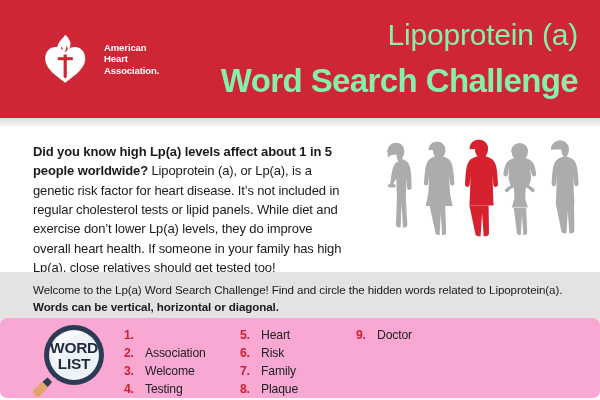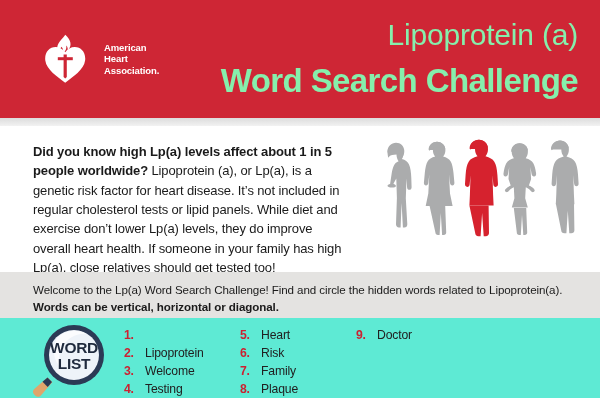--- a/index.html
+++ b/index.html
@@ -105,21 +105,22 @@
     color: #1a1a1a;
     letter-spacing: -0.1px;
   }
   .welcome-text b { font-weight: bold; }
 
   
   .wordlist-section {
     position: absolute;
     left: 0; top: 318px;
     width: 600px; height: 80px;
-    background: #5eead4;
+    background: #f9a8d4;
+    border-radius: 7px;
   }
   .badge {
     position: absolute;
     left: 27px; top: 5px;
     width: 88px; height: 74px;
   }
   .badge svg { display: block; width: 100%; height: 100%; }
 
   .columns {
     position: absolute;
@@ -242,21 +243,21 @@
   </div>
 
   <div class="columns">
 
     <div class="col">
       <div class="word-row">
         <span class="word-num">1.</span>
       </div>
       <div class="word-row">
         <span class="word-num">2.</span>
-        <span class="word-label">Lipoprotein</span>
+        <span class="word-label">Association</span>
       </div>
       <div class="word-row">
         <span class="word-num">3.</span>
         <span class="word-label">Welcome</span>
       </div>
       <div class="word-row">
         <span class="word-num">4.</span>
         <span class="word-label">Testing</span>
       </div>
     </div>

